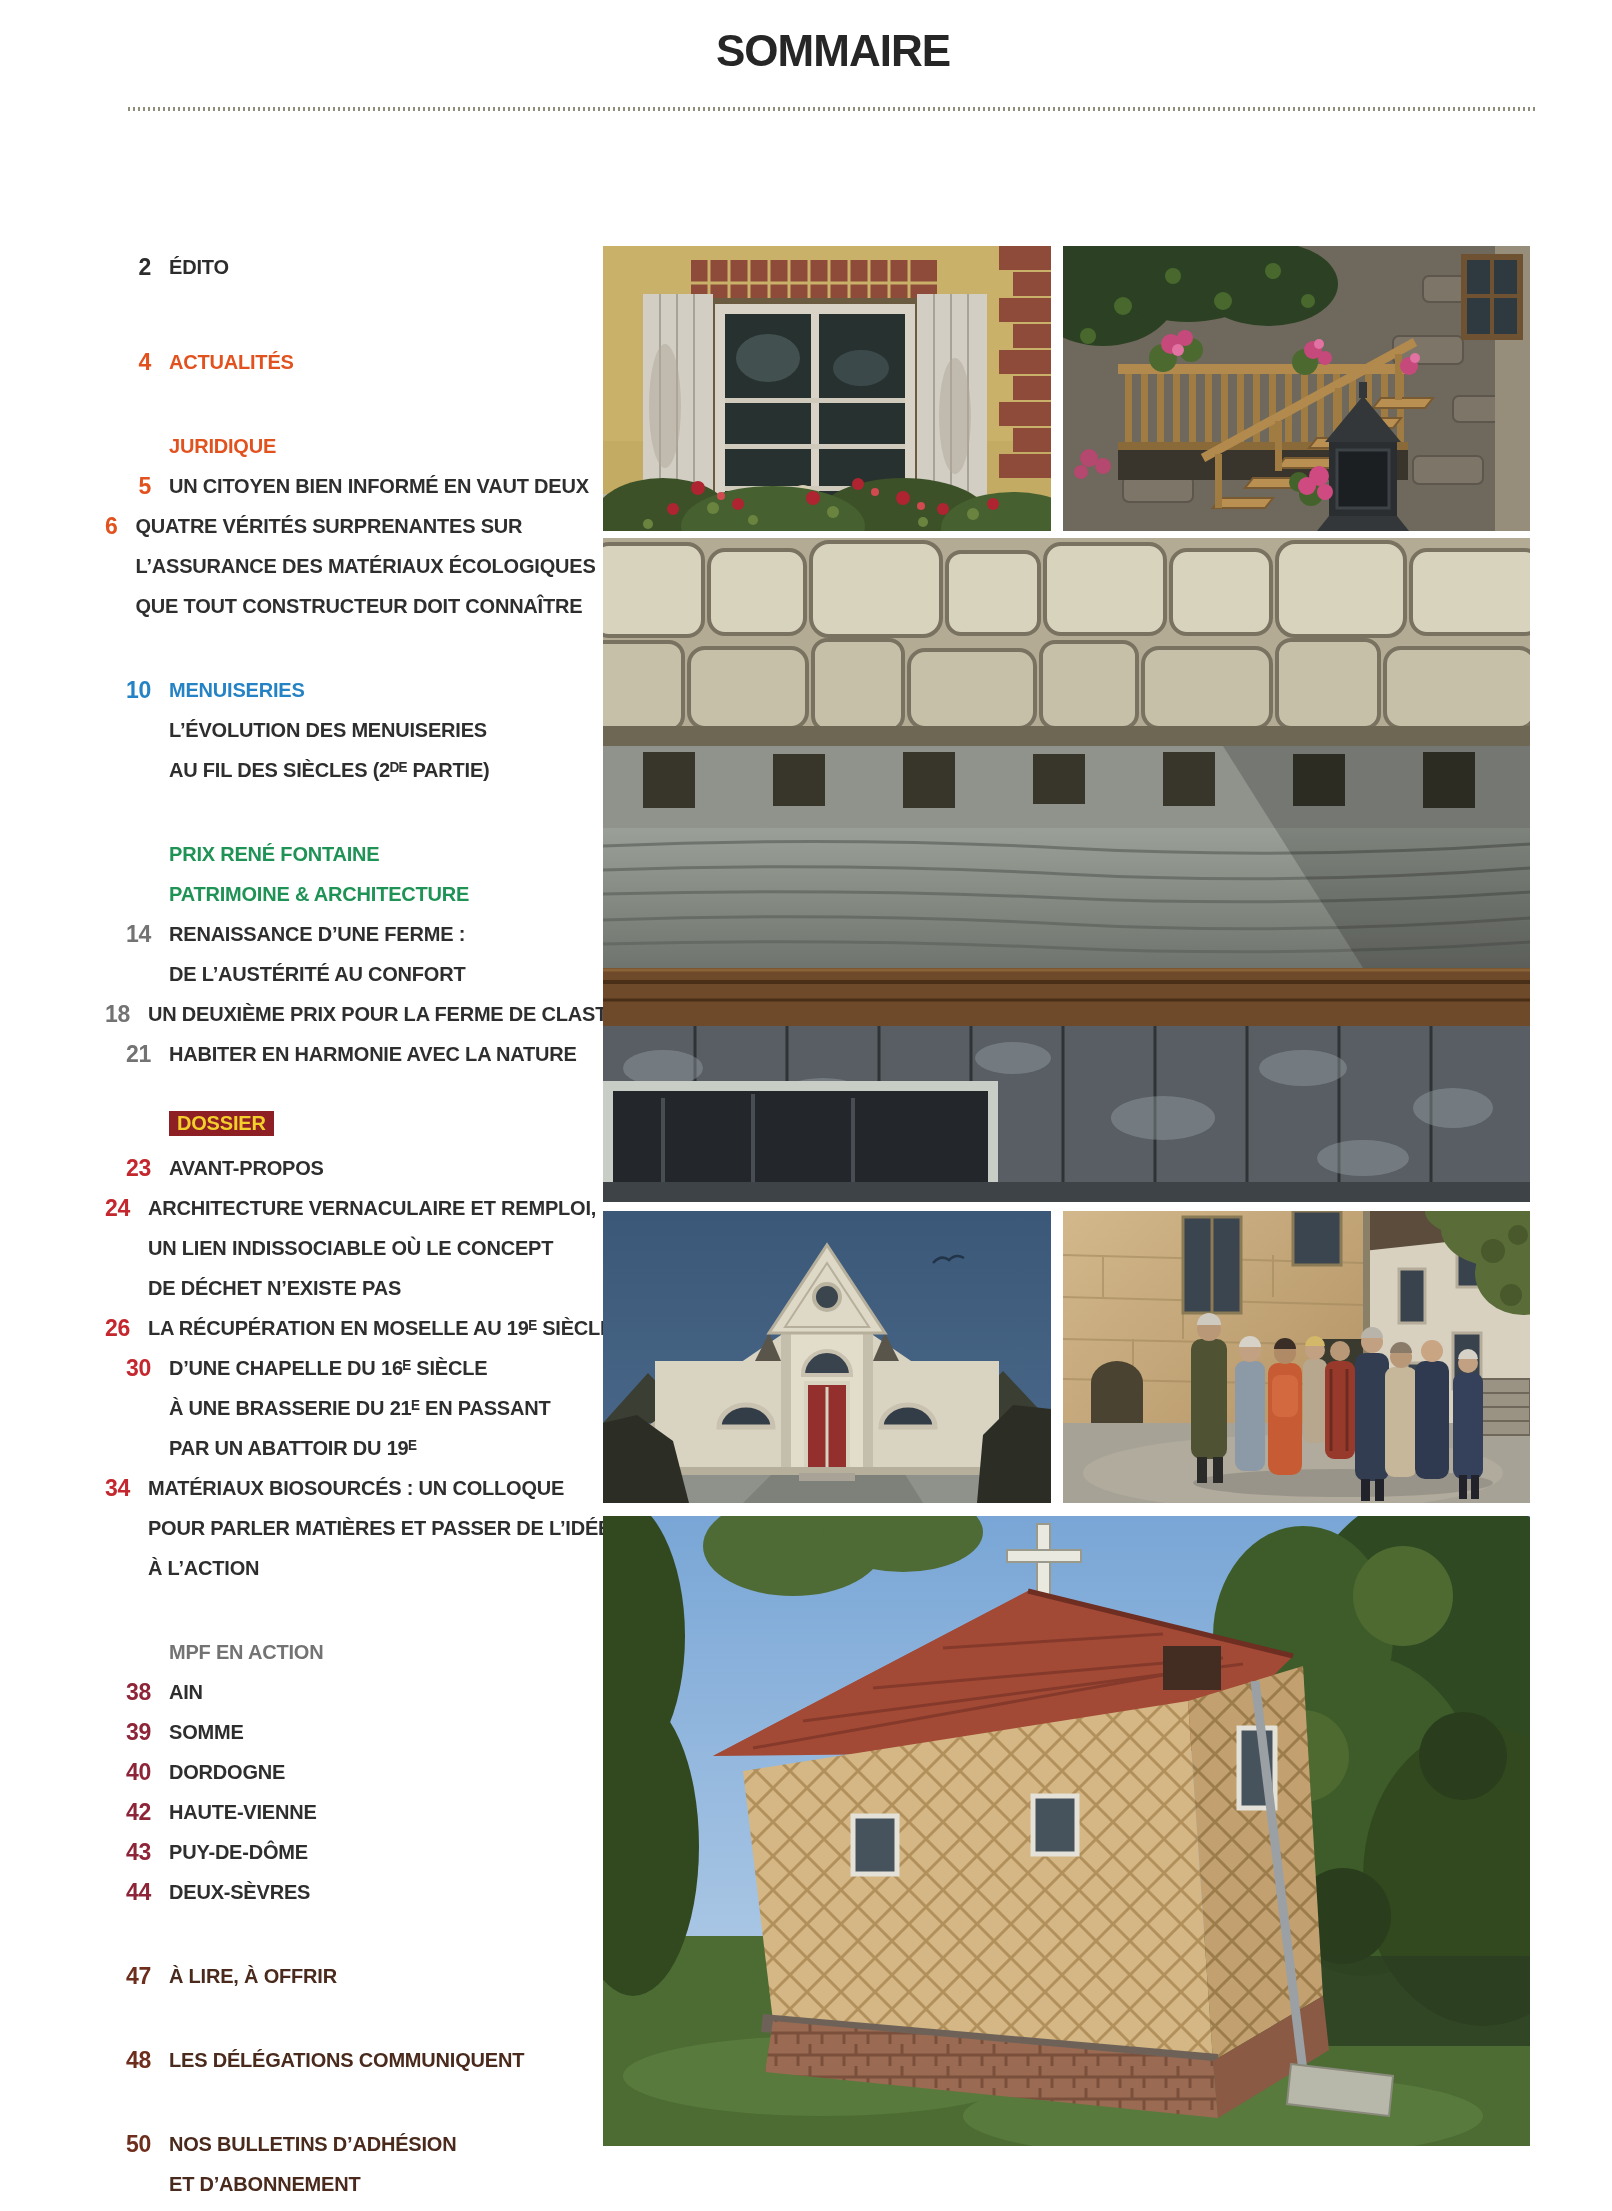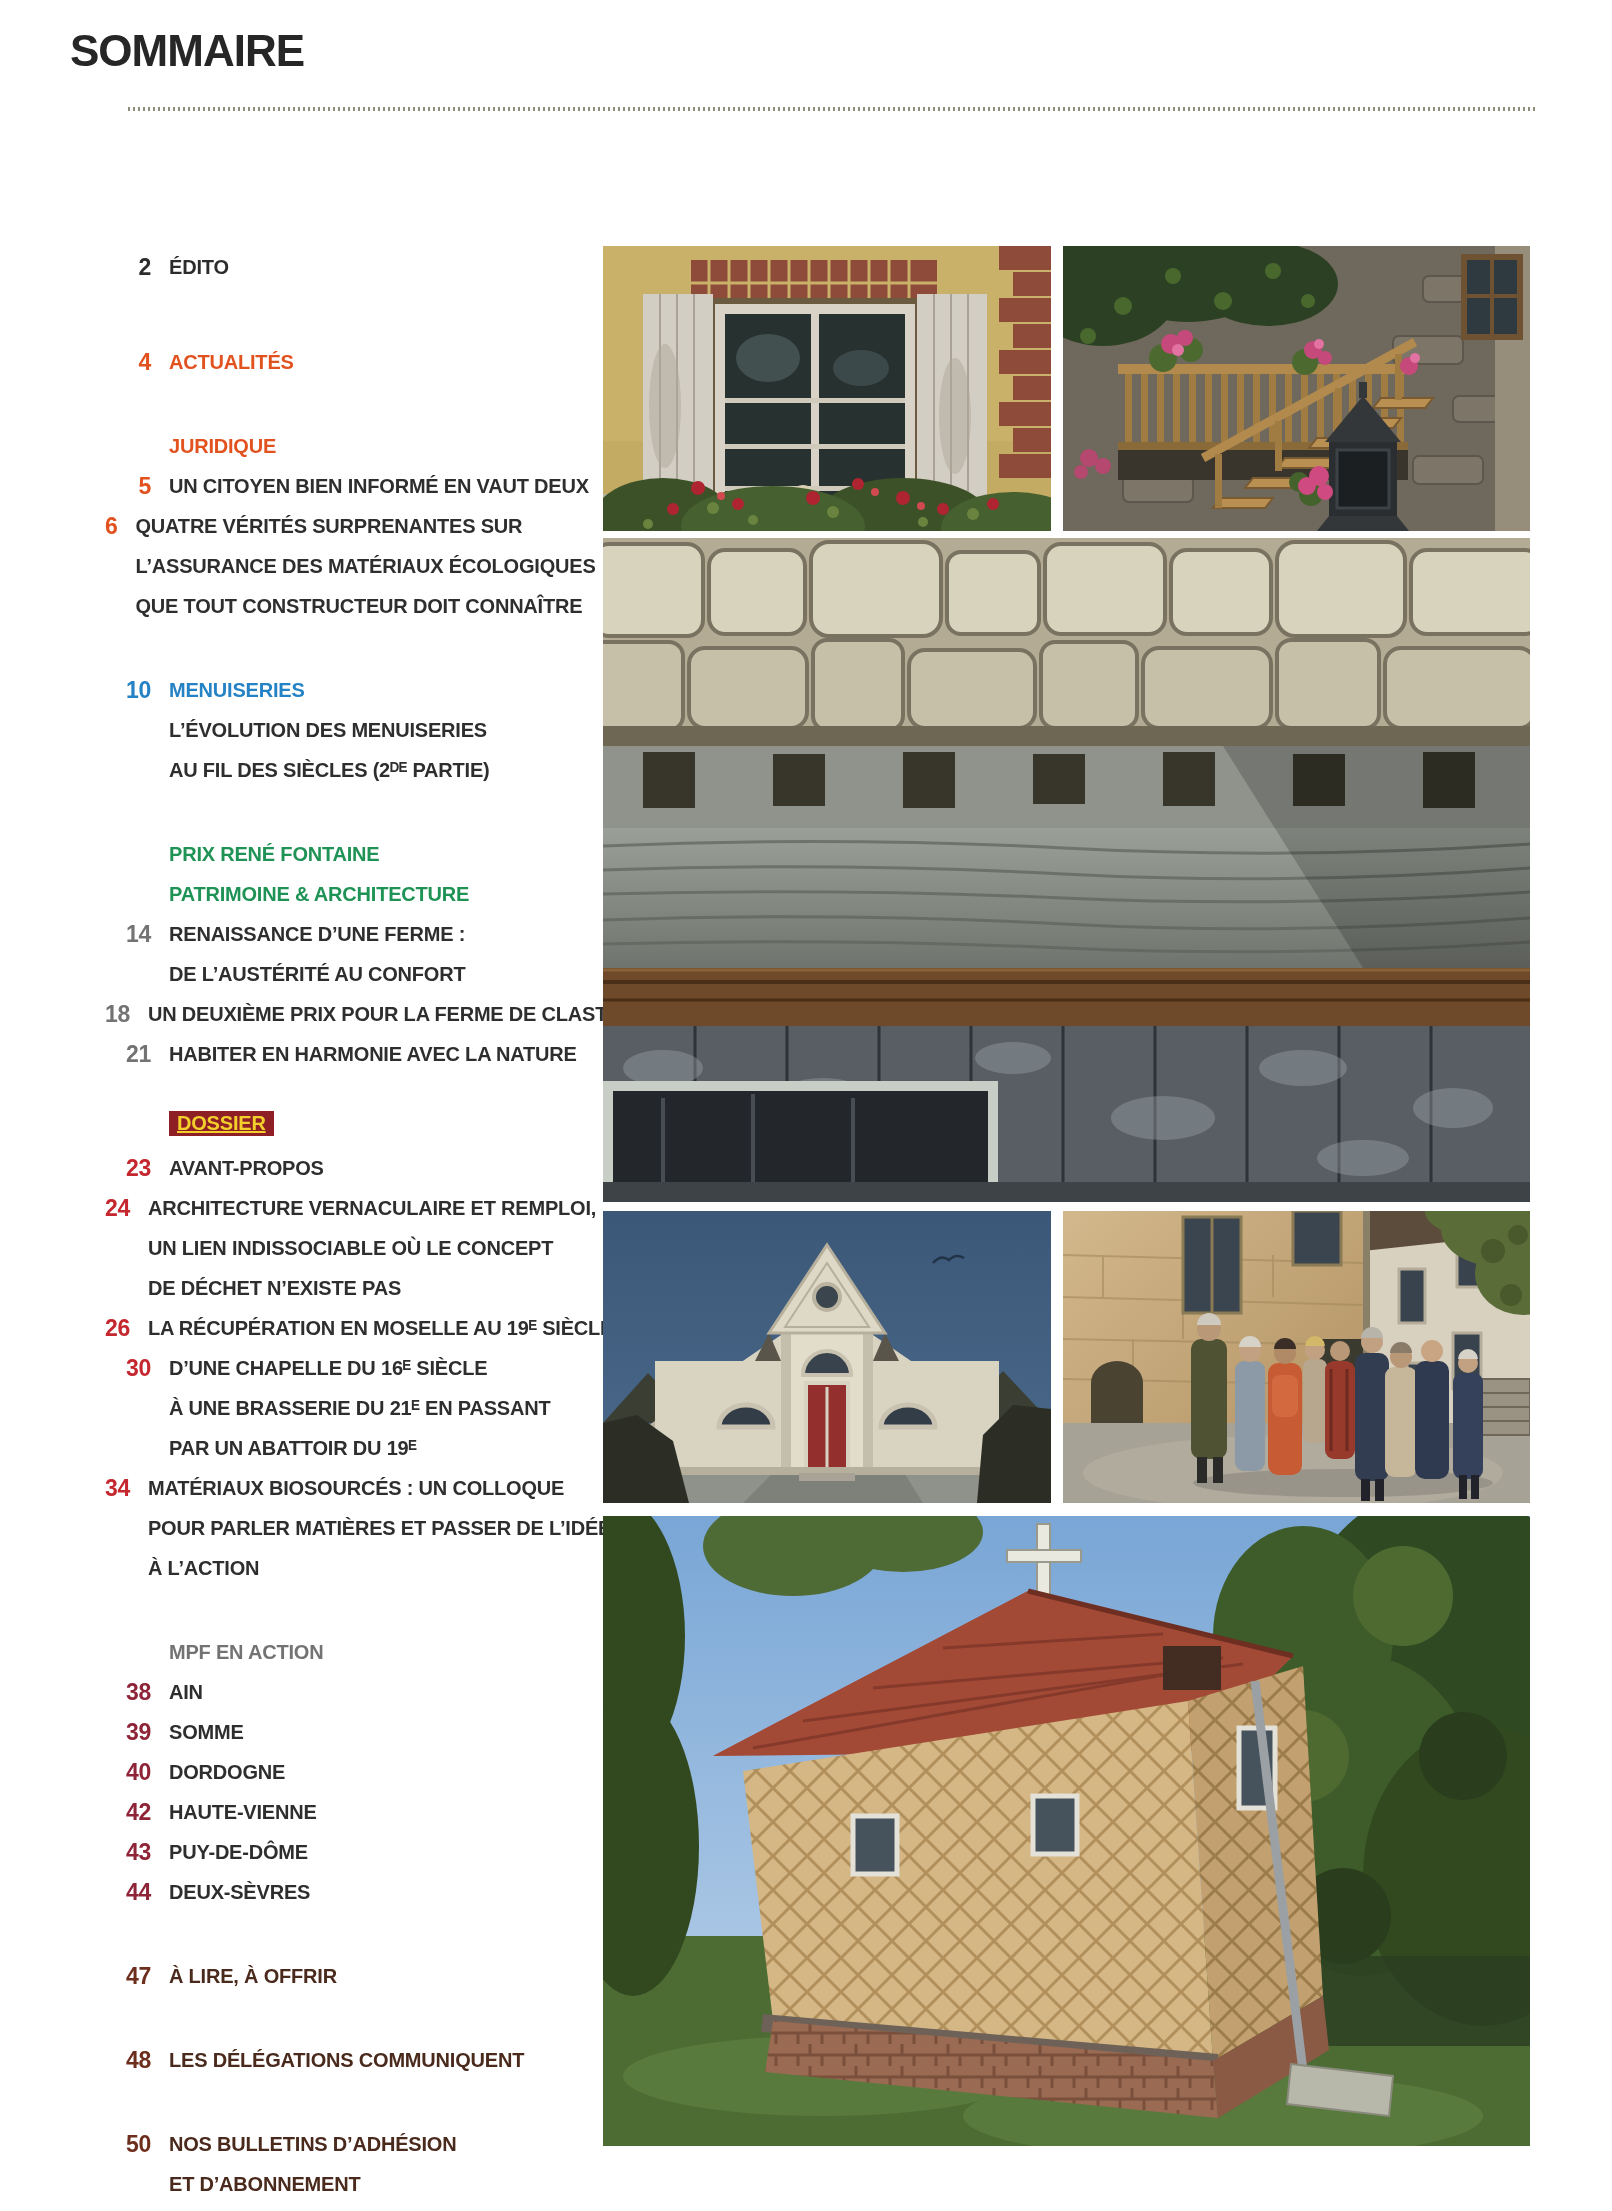--- a/index.html
+++ b/index.html
@@ -1,32 +1,32 @@
 <!DOCTYPE html>
 <html><head>
 <meta charset="utf-8">
 <style>
   html,body{margin:0;padding:0;background:#ffffff;}
   body{width:1612px;height:2211px;position:relative;font-family:"Liberation Sans",sans-serif;overflow:hidden;}
-  #page-title{position:absolute;top:26px;left:18px;right:0;text-align:left;padding-left:52px;
+  #page-title{position:absolute;top:26px;left:2px;right:0;text-align:center;padding-left:52px;
     font-size:44px;font-weight:bold;letter-spacing:-1px;color:#262626;}
   #divider{position:absolute;top:107px;left:128px;width:1410px;height:4px;
     background:repeating-linear-gradient(90deg,#8e8e7a 0 2px,transparent 2px 5px);}
   #toc{position:absolute;left:105px;top:247px;width:485px;}
   .row{display:flex;align-items:flex-start;}
   .num{width:46px;text-align:right;font-weight:bold;font-size:23px;line-height:40px;letter-spacing:-0.3px;}
   .txt{margin-left:18px;}
   .line{font-weight:bold;font-size:20px;line-height:40px;letter-spacing:-0.2px;white-space:nowrap;}
   .gap-lg{margin-top:55px}.gap-md{margin-top:44px}.gap-sm{margin-top:28px}.gap-xs{margin-top:8px}
   .n-black{color:#2c2c2c}.n-orange{color:#e2521f}.n-blue{color:#2583c5}.n-green{color:#737373}
   .n-red{color:#c4272e}.n-maroon{color:#8e2438}.n-brown{color:#6e2e1d}
   .t-black{color:#2c2c2c}.t-orange{color:#e2521f}.t-blue{color:#2583c5}.t-green{color:#1f9355}
   .t-body{color:#2e2e2e}.t-maroon{color:#737373}.t-brown{color:#4a2a1c}
   .badge-line{line-height:34px;margin-top:4px;}
-  .badge{background:#8e2025;color:#f2cf2a;padding:1px 8px 2px 8px;text-decoration:underline;}
+  .badge{background:#8e2025;color:#f2cf2a;padding:1px 8px 2px 8px;}
   .photo{position:absolute;overflow:hidden;background:#ddd;}
   .photo svg{display:block;width:100%;height:100%;}
 </style>
 </head>
 <body>
 
 <div id="page-title">SOMMAIRE</div>
 <div id="divider"></div>
 
 <div id="toc">

